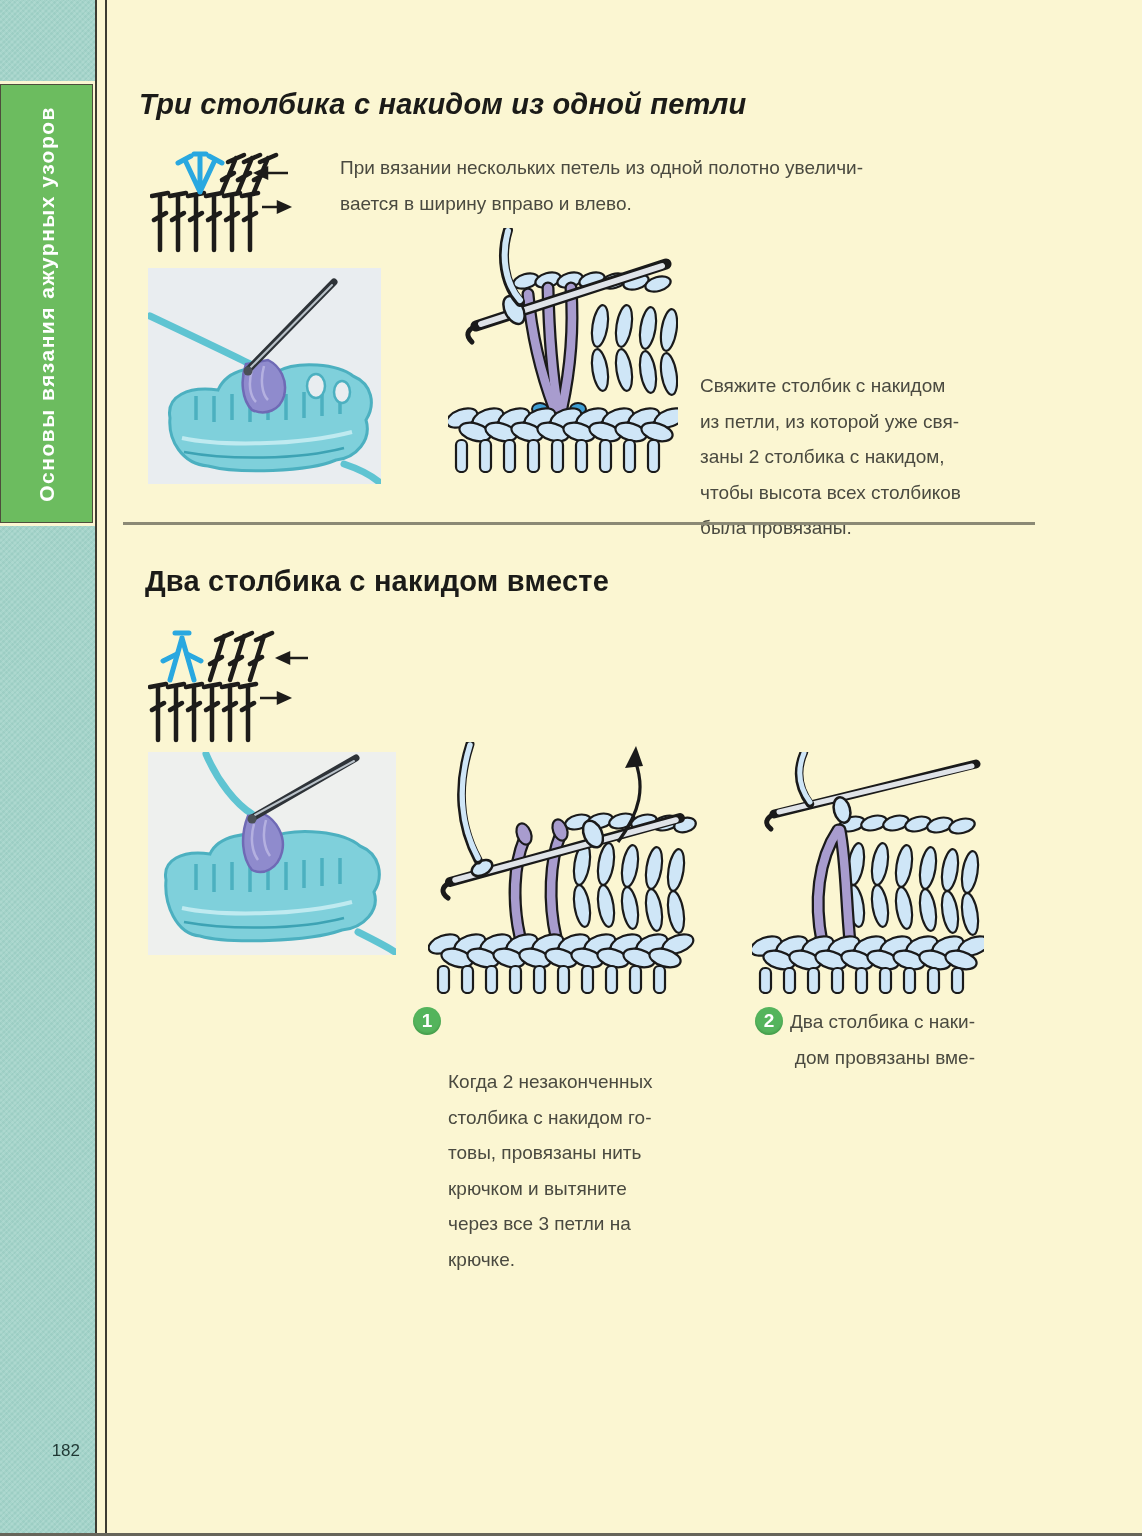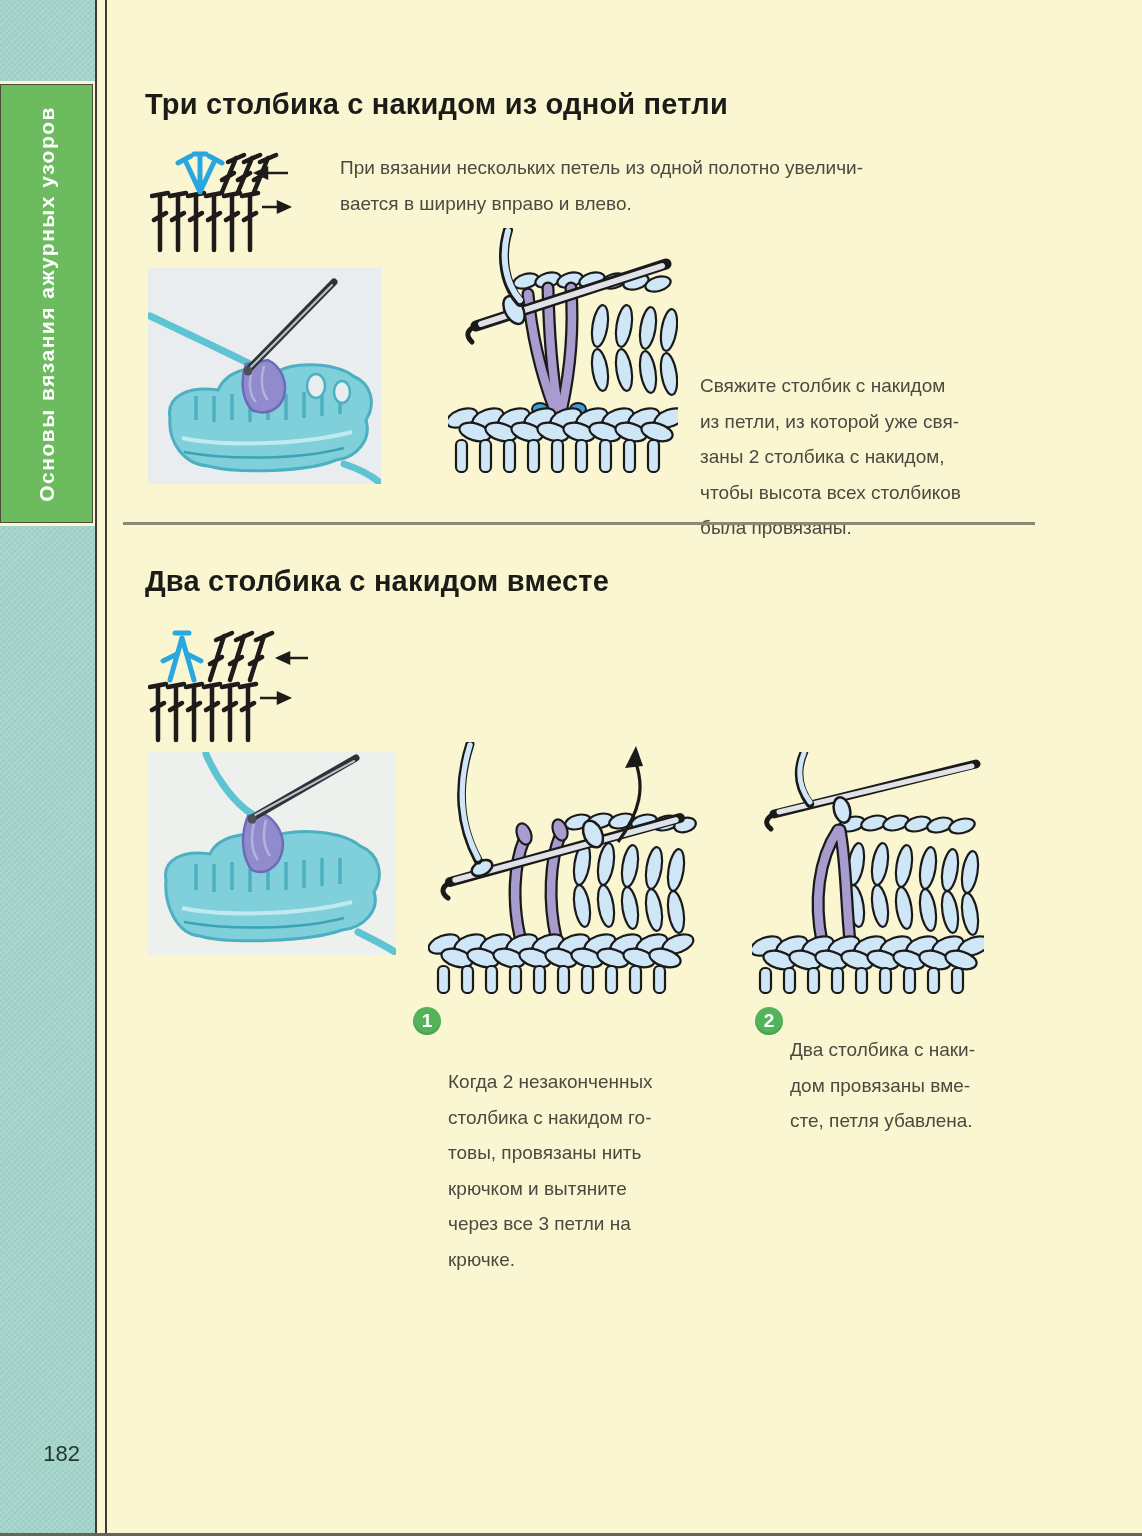--- a/index.html
+++ b/index.html
@@ -15,21 +15,21 @@
   .rule-lines{position:absolute;left:95px;top:0;bottom:0;width:8px;background:#fbf6d2;
     border-left:2px solid #3c3c32;border-right:2px solid #3c3c32;}
   .bottom-rule{position:absolute;left:0;right:0;bottom:0;height:3px;background:#66655a;}
   
   .side-tab{position:absolute;left:0;top:84px;width:91px;height:437px;background:#6cbc5f;
     border:1px solid #4e4e3c;box-shadow:0 0 0 3px #fbf6d2;
     display:flex;align-items:center;justify-content:center;}
   .side-tab-label{writing-mode:vertical-rl;transform:rotate(180deg);
     color:#ffffff;font-weight:bold;font-size:21px;letter-spacing:1.5px;white-space:nowrap;}
   .page-number{position:absolute;left:0;top:1441px;width:80px;text-align:right;
-    font-size:22px;color:#1f3733;}
+    font-size:17px;color:#1f3733;}
   
   .h-title{position:absolute;font-size:29px;font-weight:bold;color:#1b1b18;
     letter-spacing:0.2px;white-space:nowrap;}
   .body-lines{position:absolute;font-size:19px;color:#4a4a40;line-height:35.5px;}
   .body-lines div{white-space:nowrap;}
   .divider{position:absolute;left:123px;top:522px;width:912px;height:3px;background:#8b8975;}
   .step-badge{position:absolute;width:28px;height:28px;border-radius:50%;background:#54b45c;
     color:#fff;font-size:19px;font-weight:bold;display:flex;align-items:center;justify-content:center;
     box-shadow:inset 0 -2px 2px rgba(0,60,0,.18);}
   .abs{position:absolute;}
@@ -41,21 +41,21 @@
 <div class="page">
 
   <div class="margin-strip"></div>
   <div class="side-tab">
     <div class="side-tab-label">Основы вязания ажурных узоров</div>
   </div>
   <div class="page-number">182</div>
   <div class="rule-lines"></div>
   <div class="bottom-rule"></div>
 
-  <div class="h-title" style="left:145px;top:88px;">Три столбика с накидом из одной петли</div>
+  <div class="h-title" style="left:139px;top:88px;font-style:italic;">Три столбика с накидом из одной петли</div>
 
   <svg class="abs" style="left:150px;top:150px;" width="190" height="105" viewBox="0 0 190 105">
     <g stroke="#1d1c1a" stroke-width="4.5" stroke-linecap="round" fill="none">
       <path d="M2,46 L18,43 M10,45 L10,100 M4,70 L16,63"></path>
       <path d="M20,46 L36,43 M28,45 L28,100 M22,70 L34,63"></path>
       <path d="M38,46 L54,43 M46,45 L46,100 M40,70 L52,63"></path>
       <path d="M56,46 L72,43 M64,45 L64,100 M58,70 L70,63"></path>
       <path d="M74,46 L90,43 M82,45 L82,100 M76,70 L88,63"></path>
       <path d="M92,46 L108,43 M100,45 L100,100 M94,70 L106,63"></path>
       <path d="M72,42 L86,8 M78,12 L94,5 M72,30 L84,23"></path>
@@ -374,19 +374,18 @@
     <div>столбика с накидом го-</div>
     <div>товы, провязаны нить</div>
     <div>крючком и вытяните</div>
     <div>через все 3 петли на</div>
     <div>крючке.</div>
   </div>
 
   <div class="step-badge" style="left:755px;top:1007px;">
     <span>2</span>
   </div>
-  <div class="body-lines" style="left:790px;top:1032px;">
+  <div class="body-lines" style="left:790px;top:1004px;text-align:right;">
     <div>Два столбика с наки-</div>
     <div>дом провязаны вме-</div>
-    <div>сте, петля убавлена.</div>
   </div>
 
 </div>
 
 </body></html>

